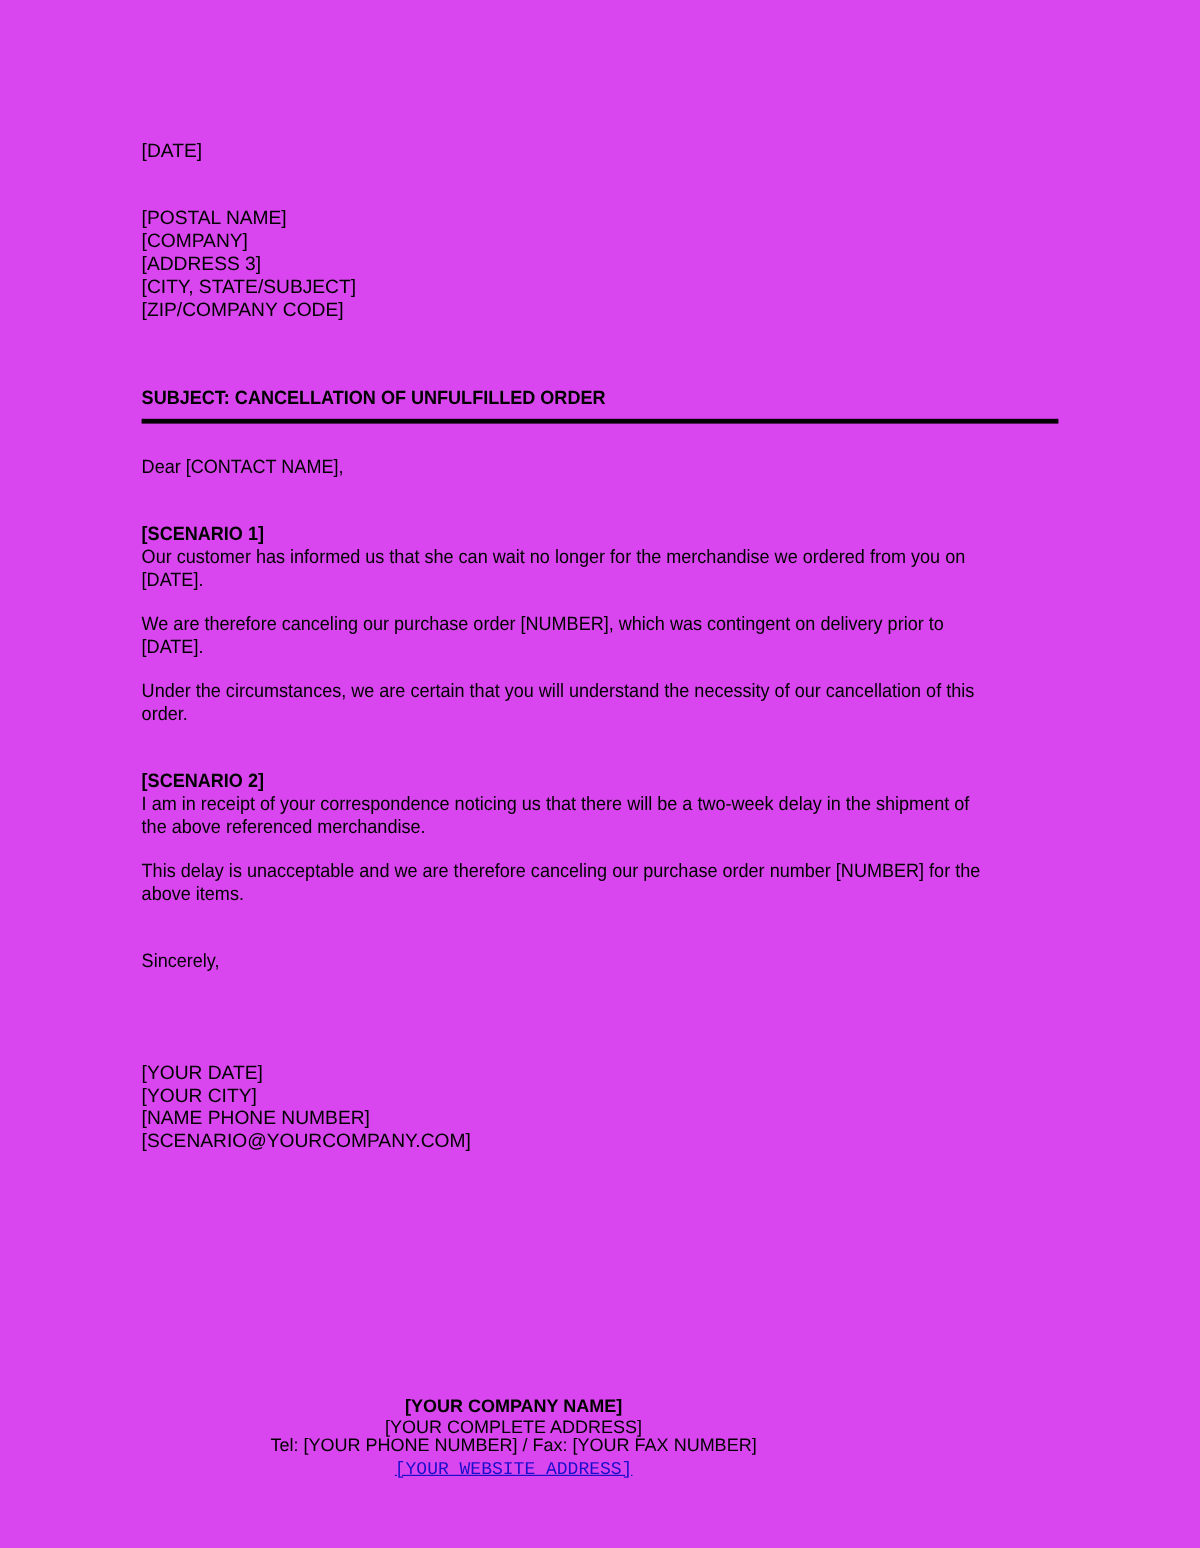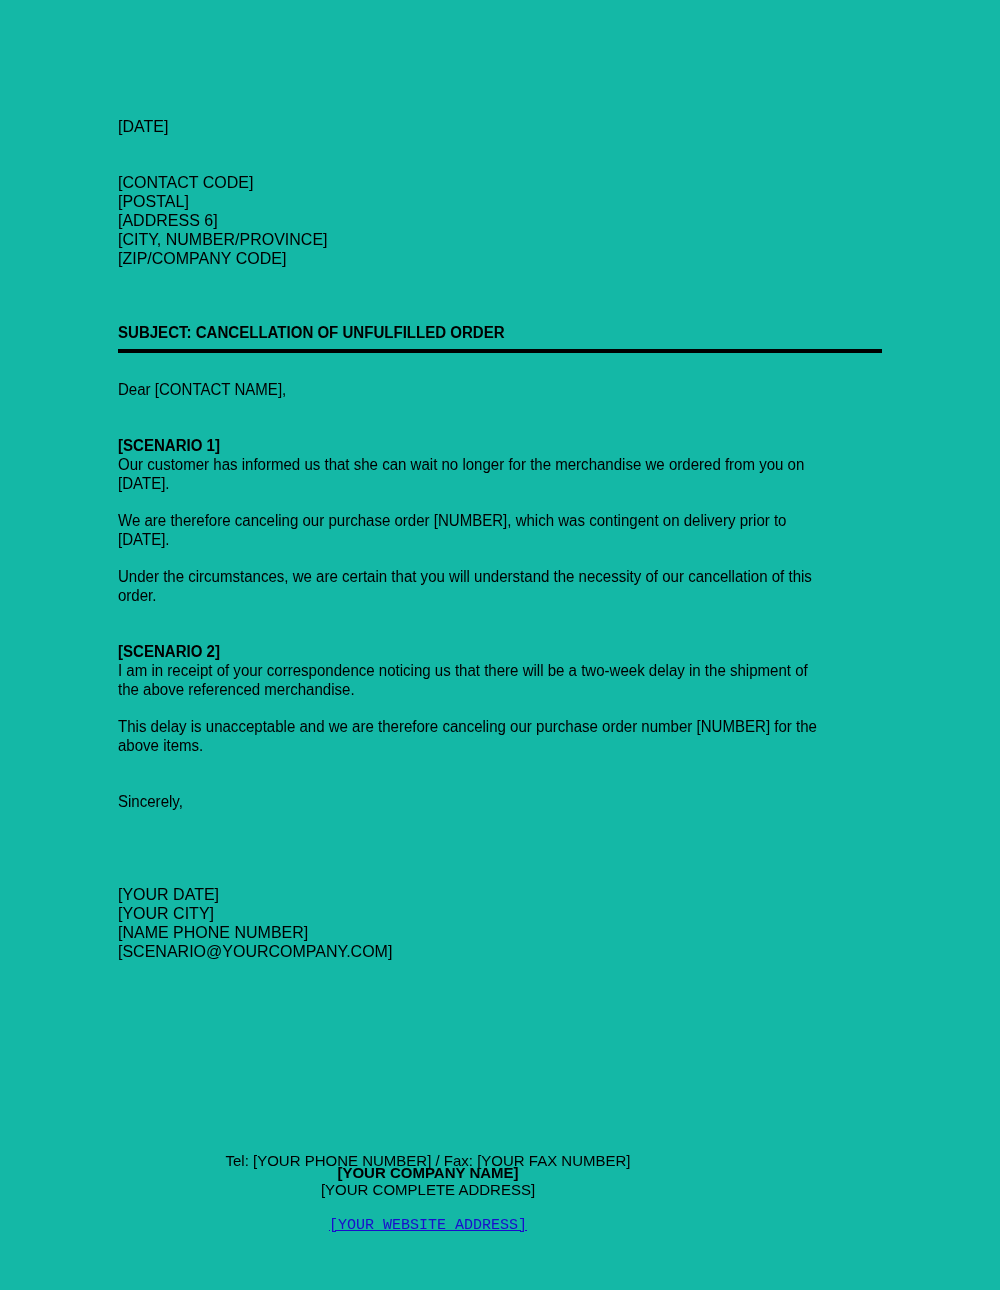--- a/index.html
+++ b/index.html
@@ -1,36 +1,36 @@
 <!DOCTYPE html>
 <html><head>
 <meta charset="utf-8">
 <style>
   html, body { margin: 0; padding: 0; background: #ffffff; }
   body { width: 1000px; height: 1290px; position: relative; overflow: hidden; color: #000; }
-  .page { position: absolute; left: 0; top: 0; width: 1000px; height: 1290px; background: #14b8a6; }
+  .page { position: absolute; left: 0; top: 0; width: 1000px; height: 1290px; background: #d946ef; }
   .ln { position: absolute; left: 118px; font-family: "Liberation Sans", sans-serif; font-size: 16px; line-height: 19px; white-space: nowrap; }
   .cond { transform-origin: left top; transform: scaleX(0.94); }
   .b { font-weight: bold; }
   .rule { position: absolute; left: 118px; width: 764px; height: 4px; background: #000; top: 349px; }
   .foot { position: absolute; left: 0; width: 856px; text-align: center; font-family: "Liberation Sans", sans-serif; font-size: 15px; line-height: 17px; white-space: nowrap; }
   .link { color: #1a0dcc; text-decoration: underline; font-family: Liberation Mono, monospace; }
 </style>
 </head>
 <body>
 
 <div class="page">
 
   <div class="ln" style="top:117px">[DATE]</div>
 
   <div>
-    <div class="ln" style="top:173px">[CONTACT CODE]</div>
-    <div class="ln" style="top:192px">[POSTAL]</div>
-    <div class="ln" style="top:211px">[ADDRESS 6]</div>
-    <div class="ln" style="top:230px">[CITY, NUMBER/PROVINCE]</div>
+    <div class="ln" style="top:173px">[POSTAL NAME]</div>
+    <div class="ln" style="top:192px">[COMPANY]</div>
+    <div class="ln" style="top:211px">[ADDRESS 3]</div>
+    <div class="ln" style="top:230px">[CITY, STATE/SUBJECT]</div>
     <div class="ln" style="top:249px">[ZIP/COMPANY CODE]</div>
   </div>
 
   <div class="ln b cond" style="top:323px">SUBJECT: CANCELLATION OF UNFULFILLED ORDER</div>
   <div class="rule"></div>
 
   <div class="ln cond" style="top:380px">Dear [CONTACT NAME],</div>
 
   <div>
     <div class="ln b cond" style="top:436px">[SCENARIO 1]</div>
@@ -55,19 +55,19 @@
   <div>
     <div class="ln" style="top:885px">[YOUR DATE]</div>
     <div class="ln" style="top:904px">[YOUR CITY]</div>
     <div class="ln" style="top:923px">[NAME PHONE NUMBER]</div>
     <div class="ln" style="top:942px">[SCENARIO@YOURCOMPANY.COM]</div>
   </div>
 
   <div>
     <div class="foot" style="top:1164px; font-weight:bold;">[YOUR COMPANY NAME]</div>
     <div class="foot" style="top:1181px">[YOUR COMPLETE ADDRESS]</div>
-    <div class="foot" style="top:1152px">Tel: [YOUR PHONE NUMBER] / Fax: [YOUR FAX NUMBER]</div>
+    <div class="foot" style="top:1196px">Tel: [YOUR PHONE NUMBER] / Fax: [YOUR FAX NUMBER]</div>
     <div class="foot" style="top:1215px">
       <span class="link">[YOUR WEBSITE ADDRESS]</span>
     </div>
   </div>
 
 </div>
 
 </body></html>

